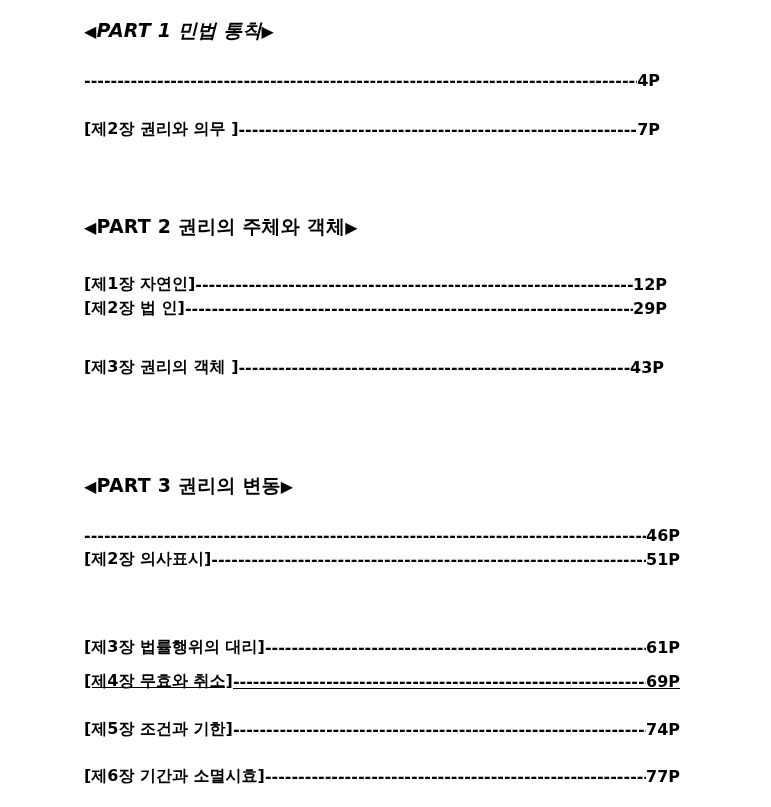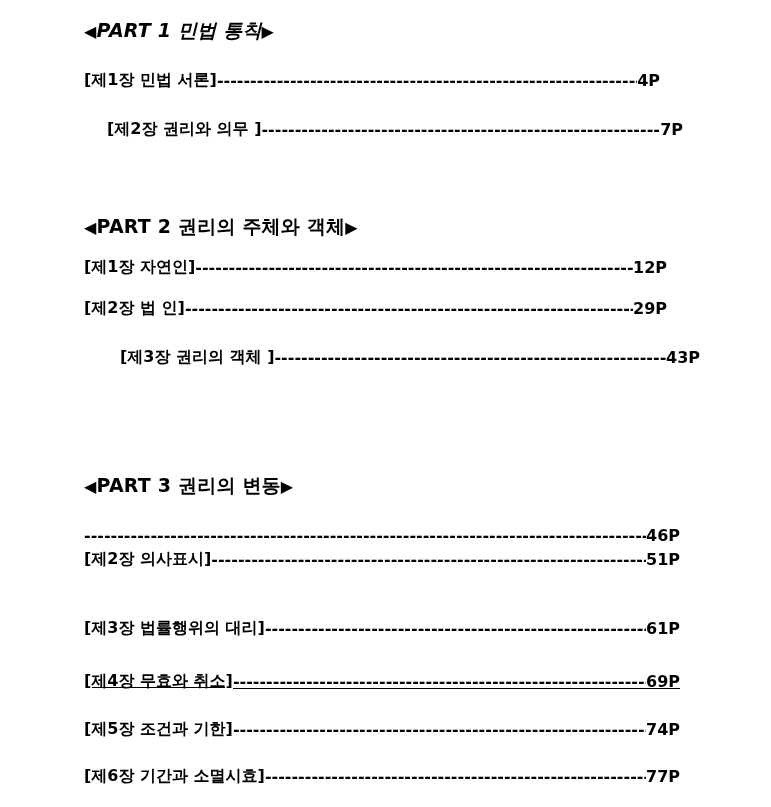--- a/index.html
+++ b/index.html
@@ -13,62 +13,61 @@
     .row .leader::before { content: "----------------------------------------------------------------------------------------------------------------------------"; }
     .row .page { flex: 0 0 auto; }
   </style>
 </head>
 <body>
 
 <div class="part" style="top:18px;font-style:italic;">
   <span class="tri">◀</span><span>PART 1 민법 통칙</span><span class="tri">▶</span>
 </div>
 <div class="row" style="top:68px; width:576px;">
-  <span class="title">[제1장 민법 서론] </span>
   <span class="leader"></span>
   <span class="page">4P</span>
 </div>
-<div class="row" style="top:117px; width:576px;margin-left:23px;">
+<div class="row" style="top:117px; width:576px;">
   <span class="title">[제2장 권리와 의무 ]</span>
   <span class="leader"></span>
   <span class="page">7P</span>
 </div>
 
 <div class="part" style="top:214px;">
   <span class="tri">◀</span><span>PART 2 권리의 주체와 객체</span><span class="tri">▶</span>
 </div>
-<div class="row" style="top:255px; width:583px;justify-content:center;">
+<div class="row" style="top:272px; width:583px;justify-content:center;">
   <span class="title">[제1장 자연인] </span>
   <span class="leader"></span>
   <span class="page">12P</span>
 </div>
 <div class="row" style="top:296px; width:583px;">
   <span class="title">[제2장 법 인]</span>
   <span class="leader"></span>
   <span class="page">29P</span>
 </div>
-<div class="row" style="top:345px; width:580px;margin-left:36px;">
+<div class="row" style="top:355px; width:580px;">
   <span class="title">[제3장 권리의 객체 ]</span>
   <span class="leader"></span>
   <span class="page">43P</span>
 </div>
 
 <div class="part" style="top:473px;">
   <span class="tri">◀</span><span>PART 3 권리의 변동</span><span class="tri">▶</span>
 </div>
 <div class="row" style="top:523px; width:596px;">
   <span class="leader"></span>
   <span class="page">46P</span>
 </div>
 <div class="row" style="top:547px; width:596px;">
   <span class="title">[제2장 의사표시]</span>
   <span class="leader"></span>
   <span class="page">51P</span>
 </div>
-<div class="row" style="top:616px; width:596px;">
+<div class="row" style="top:635px; width:596px;">
   <span class="title">[제3장 법률행위의 대리]</span>
   <span class="leader"></span>
   <span class="page">61P</span>
 </div>
 <div class="row" style="top:669px; width:596px;text-decoration:underline;">
   <span class="title">[제4장 무효와 취소]</span>
   <span class="leader"></span>
   <span class="page">69P</span>
 </div>
 <div class="row" style="top:717px; width:596px;">

